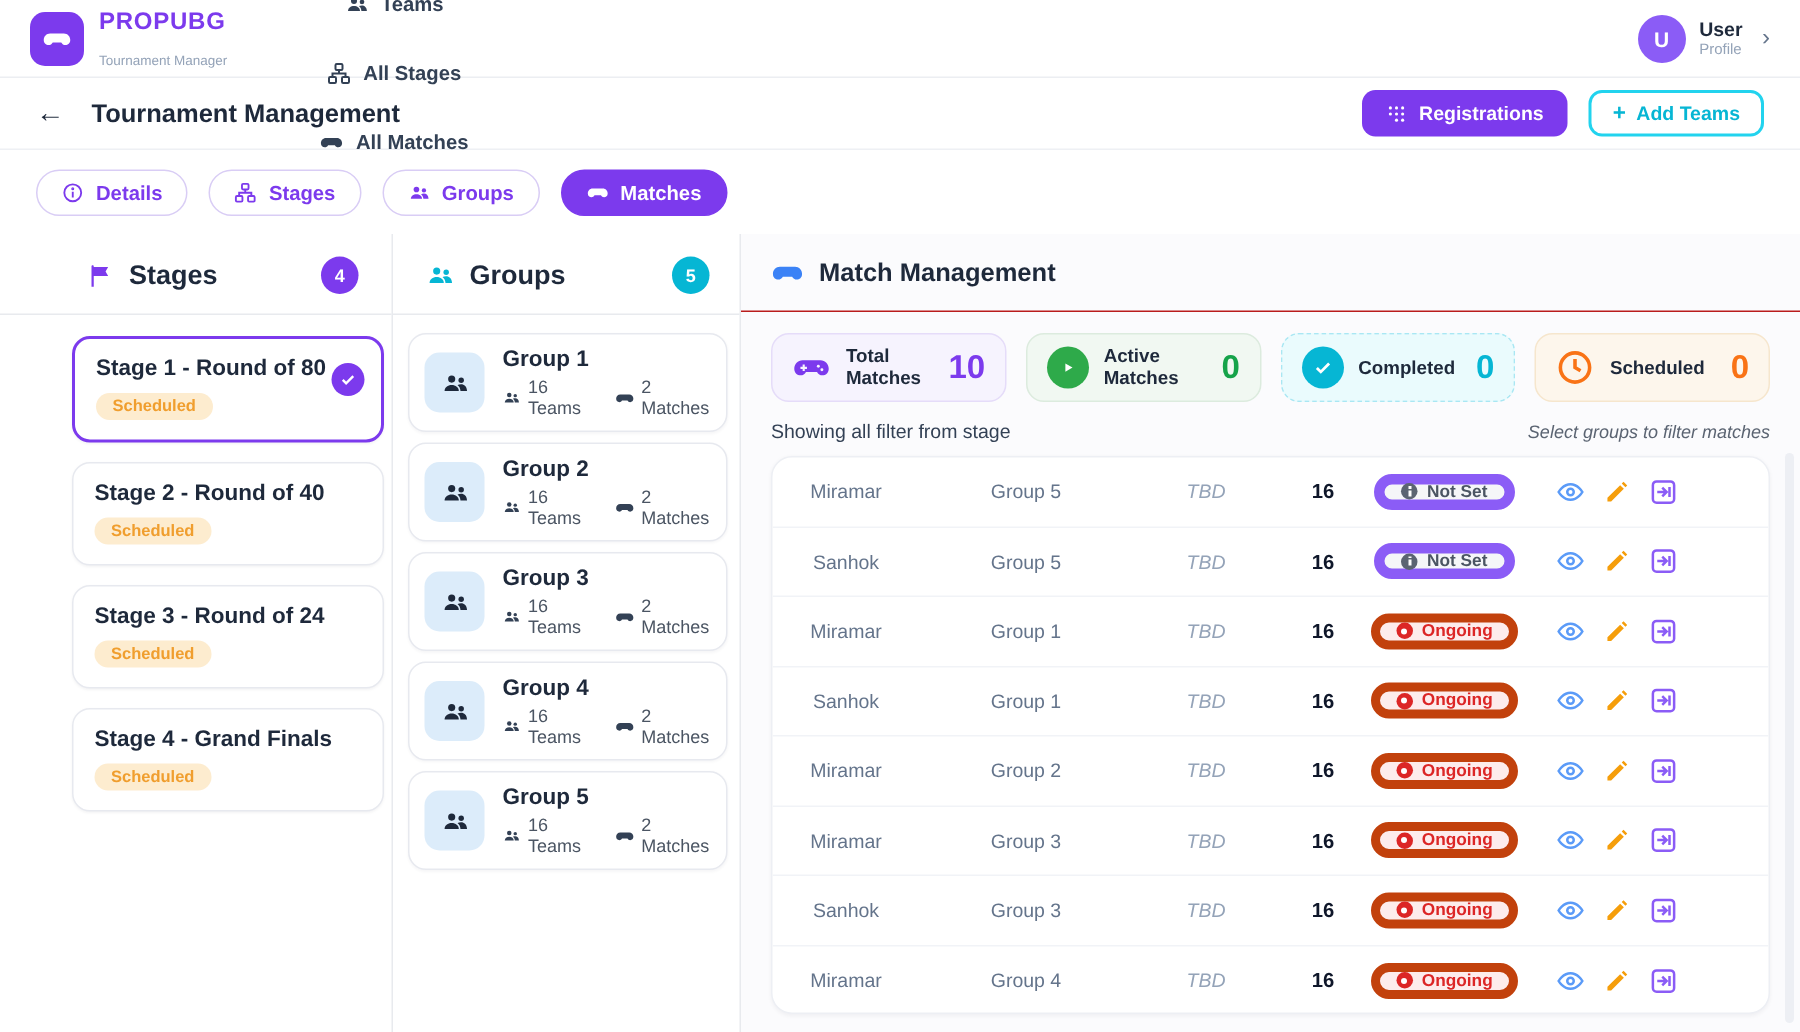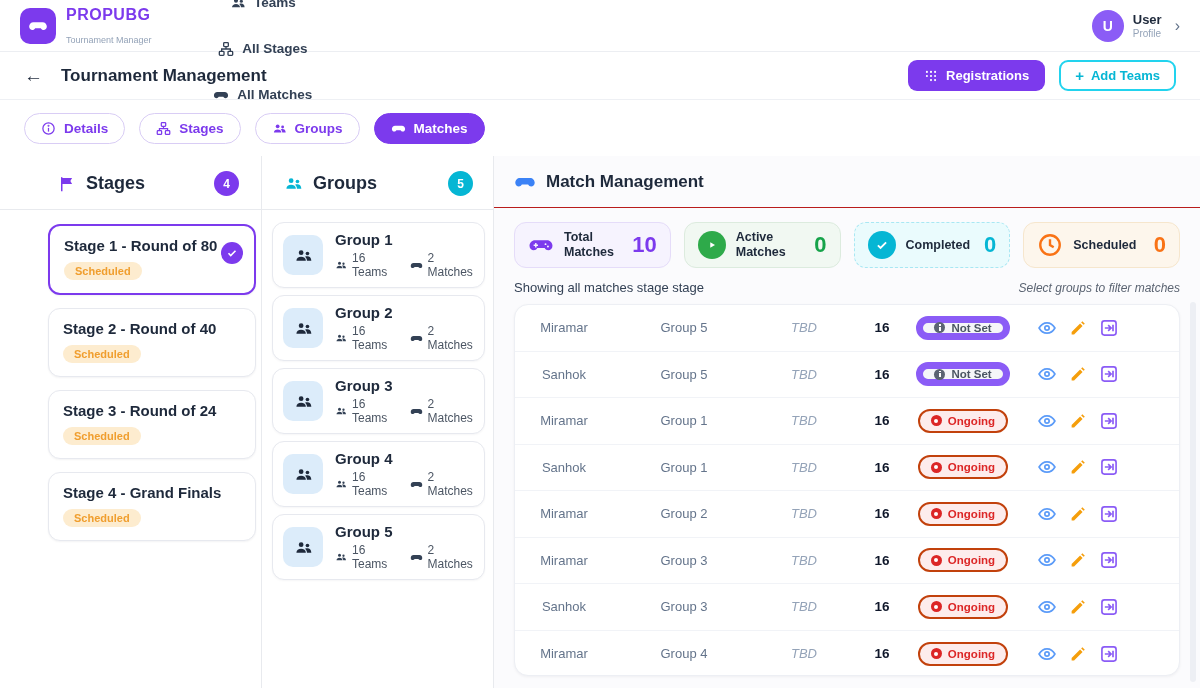--- a/index.html
+++ b/index.html
@@ -114,21 +114,21 @@
     box-shadow:0 1px 3px rgba(16,24,40,.05); height:372px; }
   .mrow { display:grid; grid-template-columns:98px 142px 98px 58px 104px 1fr;
     align-items:center; height:46.5px; border-bottom:1px solid #f1f3f7; }
   .mrow > div { text-align:center; }
   .c-map, .c-group { font-size:13px; color:#64748b; }
   .c-time { font-size:13px; color:#94a3b8; font-style:italic; }
   .c-count { font-size:13.5px; font-weight:bold; color:#0f172a; }
   .pill { display:inline-flex; align-items:center; gap:6px; height:24px; padding:0 11px;
     border-radius:999px; font-size:11.5px; font-weight:bold; }
   .pill-gray { background:#f5f6f8; border:7px solid #8b5cf6; color:#4b5563; }
-  .pill-red { background:#fdecec; border:2px solid #c2410c; color:#dc2626; }
+  .pill-red { background:#fdecec; border:6px solid #c2410c; color:#dc2626; }
   .dot-info { position:relative; width:11px; height:11px; border-radius:50%; background:#5b6472;}
   .dot-info::after { content:""; position:absolute; left:4.5px; top:4.5px; width:2px; height:4px; background:#fff;}
   .dot-info::before { content:""; position:absolute; left:4.5px; top:2px; width:2px; height:1.6px; background:#fff;}
   .dot-rec { position:relative; width:11px; height:11px; border-radius:50%; background:#dc2626;}
   .dot-rec::after { content:""; position:absolute; left:3.5px; top:3.5px; width:4px; height:4px;
     border-radius:50%; background:#fff;}
   .c-actions { display:flex; align-items:center; gap:12px; padding-left:22px; }
   .act { background:none; border:none; cursor:pointer; padding:0; display:flex;}
   .act-view { color:#5b9bf8; }
   .act-edit { color:#f59e0b; }
@@ -542,21 +542,21 @@
               <circle cx="12" cy="12" r="9"></circle>
               <path d="M12 6.8V12l3.4 2"></path>
             </svg>
         </span>
         <span class="stat-label">Scheduled</span>
         <span class="stat-value" style="color:#f97316">0</span>
       </div>
     </div>
 
     <div class="filterrow">
-      <span class="filter-left">Showing all matches stage stage</span>
+      <span class="filter-left">Showing all filter from stage</span>
       <span class="filter-right">Select groups to filter matches</span>
     </div>
 
     <div class="mtable">
 
       <div class="mrow">
         <div class="c-map">Miramar</div>
         <div class="c-group">Group 5</div>
         <div class="c-time">TBD</div>
         <div class="c-count">16</div>

